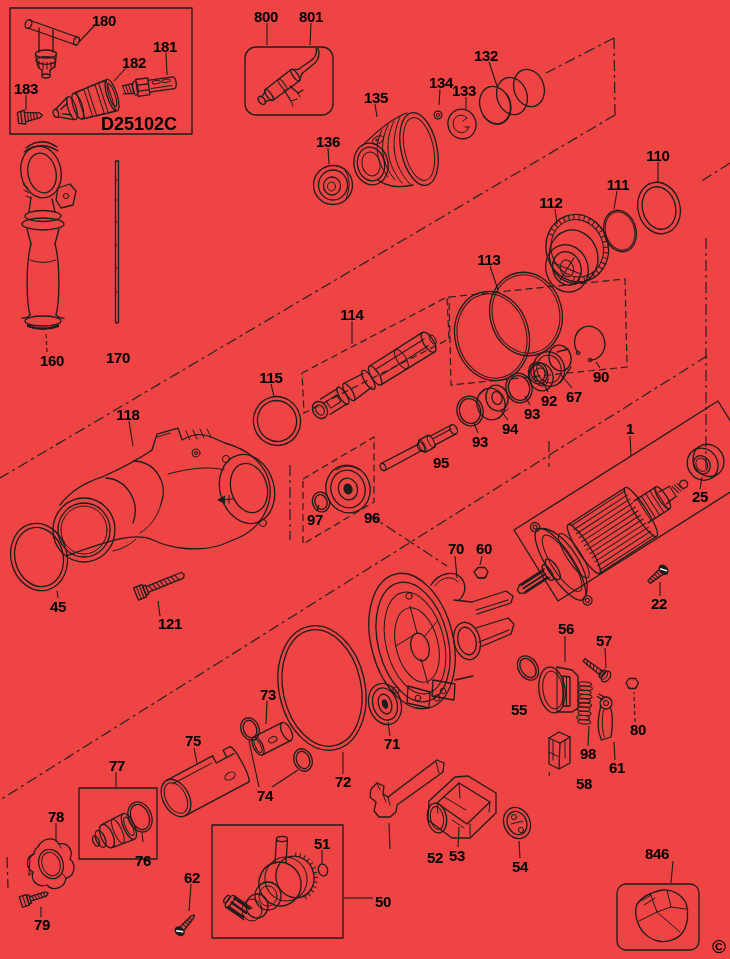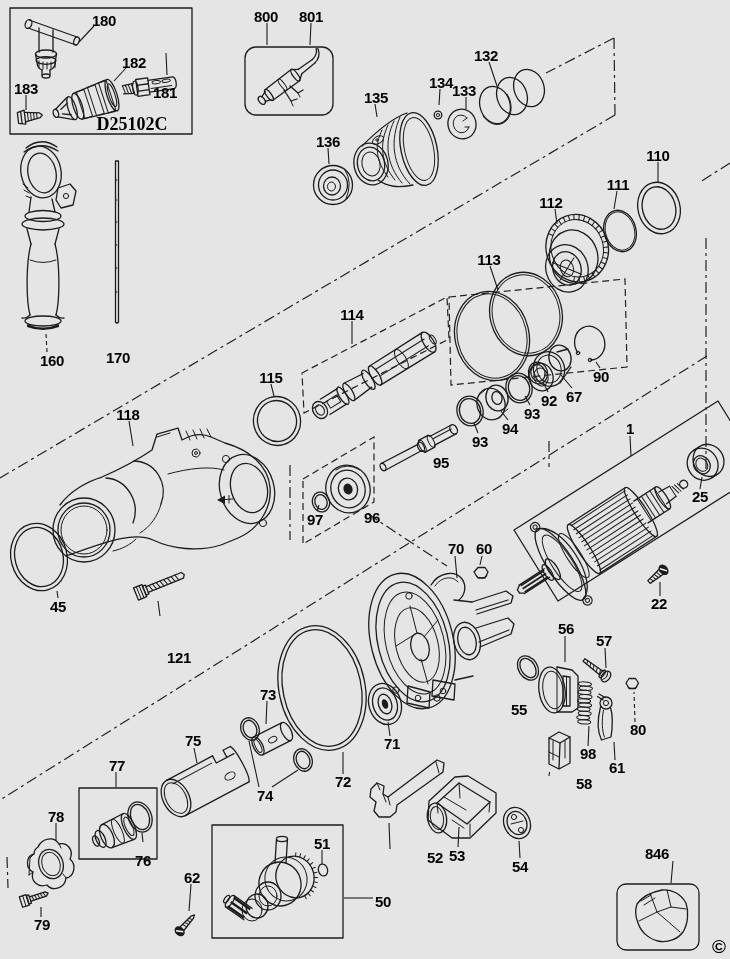--- a/index.html
+++ b/index.html
@@ -1,16 +1,16 @@
 <!DOCTYPE html>
 <html><head>
 <meta charset="utf-8">
 <style>
   html,body{margin:0;padding:0;background:#fff;}
-  #stage{position:relative;width:730px;height:959px;background:#e5e5e5;overflow:hidden;
+  #stage{position:relative;width:730px;height:959px;background:#ef4444;overflow:hidden;
          font-family:"Liberation Sans", sans-serif;}
   #drawing{position:absolute;left:0;top:0;}
   .part-label{position:absolute;transform:translate(-50%,-50%);font-weight:bold;
               font-size:15px;color:#000;white-space:nowrap;letter-spacing:-0.3px;}
   .model-label{position:absolute;transform:translate(-50%,-50%);font-weight:bold;
                font-size:18px;color:#000;letter-spacing:0px;}
   .copyright{position:absolute;transform:translate(-50%,-50%);font-weight:bold;
              font-size:19px;color:#000;}
   svg *{vector-effect:none;}
   .ln{stroke:#1c1c1c;fill:none;stroke-width:1.3;stroke-linecap:round;stroke-linejoin:round;}
@@ -684,41 +684,41 @@
         <polyline points="41,917 41,907" class="leader"></polyline>
         <polyline points="673,861 671,883" class="leader"></polyline>
       </g>
   </svg>
 
   <defs>
   </defs>
 
   <div id="labels-layer">
       <div class="part-label" style="left: 104px; top: 20px;">180</div>
-      <div class="part-label" style="left: 165px; top: 46px; margin-top: 46px;">181</div>
+      <div class="part-label" style="left: 165px; top: 46px;">181</div>
       <div class="part-label" style="left: 134px; top: 62px;">182</div>
       <div class="part-label" style="left: 26px; top: 88px;">183</div>
       <div class="part-label" style="left: 266px; top: 16px;">800</div>
       <div class="part-label" style="left: 311px; top: 16px;">801</div>
       <div class="part-label" style="left: 486px; top: 55px;">132</div>
       <div class="part-label" style="left: 464px; top: 90px;">133</div>
       <div class="part-label" style="left: 441px; top: 82px;">134</div>
       <div class="part-label" style="left: 376px; top: 97px;">135</div>
       <div class="part-label" style="left: 328px; top: 141px;">136</div>
       <div class="part-label" style="left: 658px; top: 155px;">110</div>
       <div class="part-label" style="left: 618px; top: 184px;">111</div>
       <div class="part-label" style="left: 551px; top: 202px;">112</div>
       <div class="part-label" style="left: 489px; top: 259px;">113</div>
       <div class="part-label" style="left: 352px; top: 314px;">114</div>
       <div class="part-label" style="left: 271px; top: 377px;">115</div>
       <div class="part-label" style="left: 128px; top: 414px;">118</div>
       <div class="part-label" style="left: 52px; top: 360px;">160</div>
       <div class="part-label" style="left: 118px; top: 357px;">170</div>
       <div class="part-label" style="left: 58px; top: 606px;">45</div>
-      <div class="part-label" style="left: 179px; top: 623px; margin-top: 34px;">121</div>
+      <div class="part-label" style="left: 170px; top: 623px;">121</div>
       <div class="part-label" style="left: 601px; top: 376px;">90</div>
       <div class="part-label" style="left: 574px; top: 396px;">67</div>
       <div class="part-label" style="left: 549px; top: 400px;">92</div>
       <div class="part-label" style="left: 532px; top: 413px;">93</div>
       <div class="part-label" style="left: 510px; top: 428px;">94</div>
       <div class="part-label" style="left: 480px; top: 441px;">93</div>
       <div class="part-label" style="left: 441px; top: 462px;">95</div>
       <div class="part-label" style="left: 372px; top: 517px;">96</div>
       <div class="part-label" style="left: 315px; top: 519px;">97</div>
       <div class="part-label" style="left: 630px; top: 428px;">1</div>
@@ -744,15 +744,15 @@
       <div class="part-label" style="left: 268px; top: 694px;">73</div>
       <div class="part-label" style="left: 265px; top: 795px;">74</div>
       <div class="part-label" style="left: 193px; top: 740px;">75</div>
       <div class="part-label" style="left: 143px; top: 849px; margin-top: 11px;">76</div>
       <div class="part-label" style="left: 117px; top: 765px;">77</div>
       <div class="part-label" style="left: 56px; top: 816px;">78</div>
       <div class="part-label" style="left: 42px; top: 924px;">79</div>
       <div class="part-label" style="left: 657px; top: 853px;">846</div>
     </div>
 
-  <div class="model-label" id="model-label" style="left: 132px; top: 124px; font-family: Liberation Serif, serif;"><span>D25102C</span></div>
+  <div class="model-label" id="model-label" style="left: 139px; top: 124px;"><span>D25102C</span></div>
   <div class="copyright" id="copyright-label" style="left: 719px; top: 947px;"><span>©</span></div>
 </div>
 
 </body></html>

